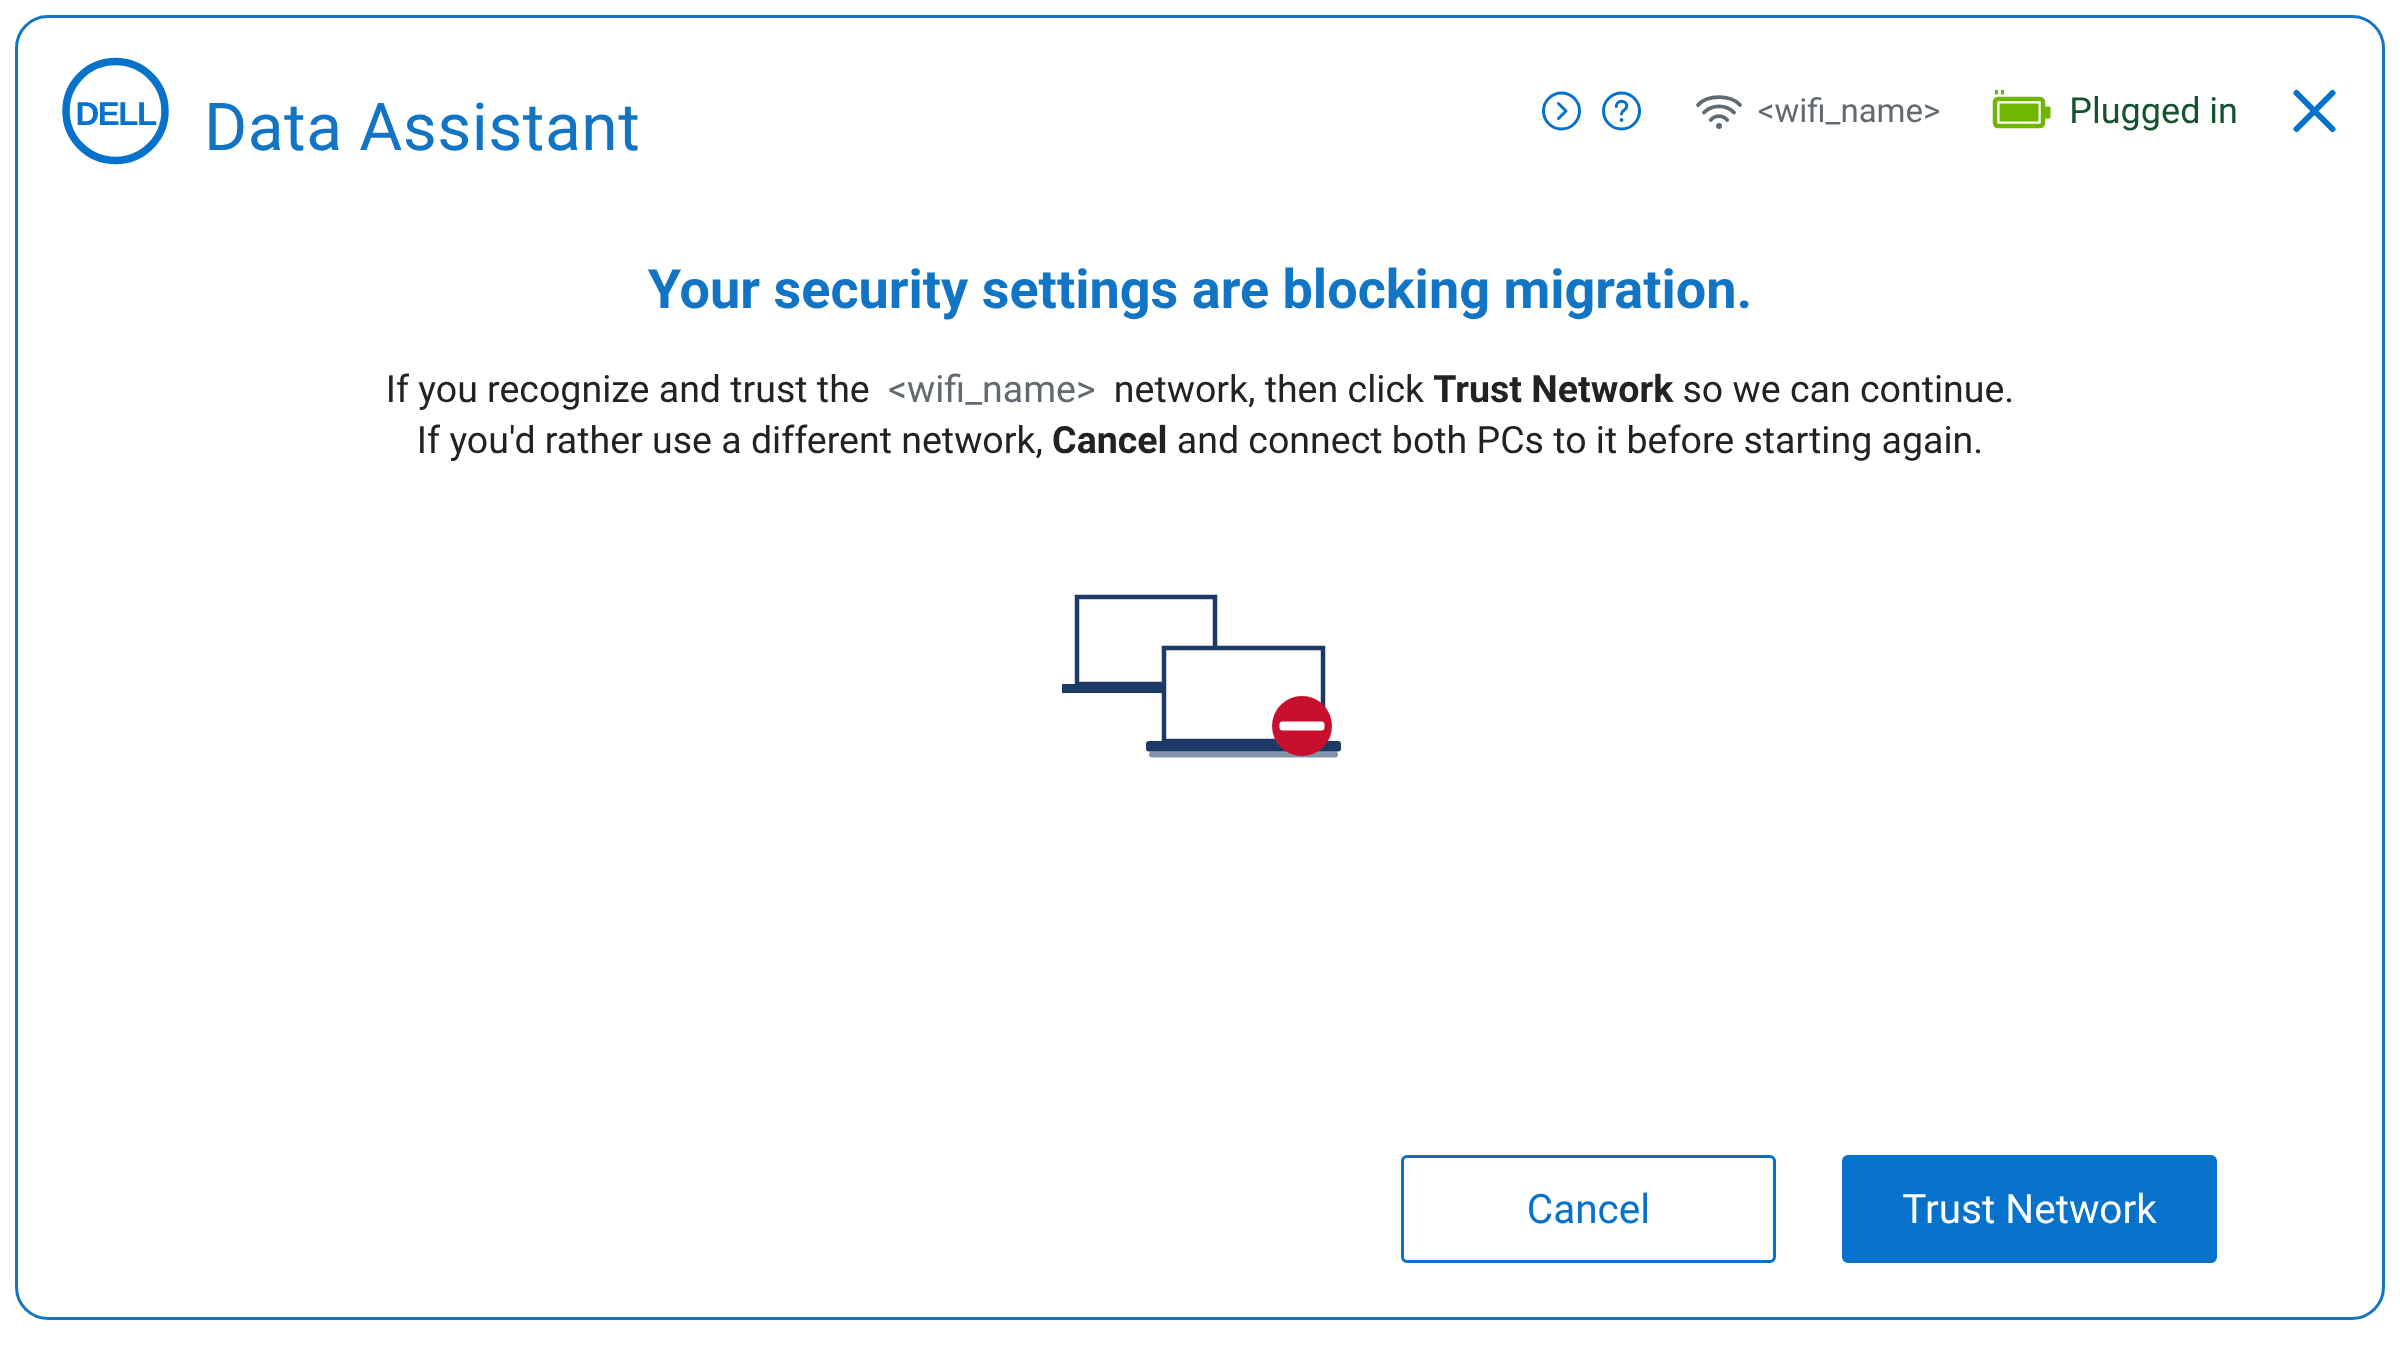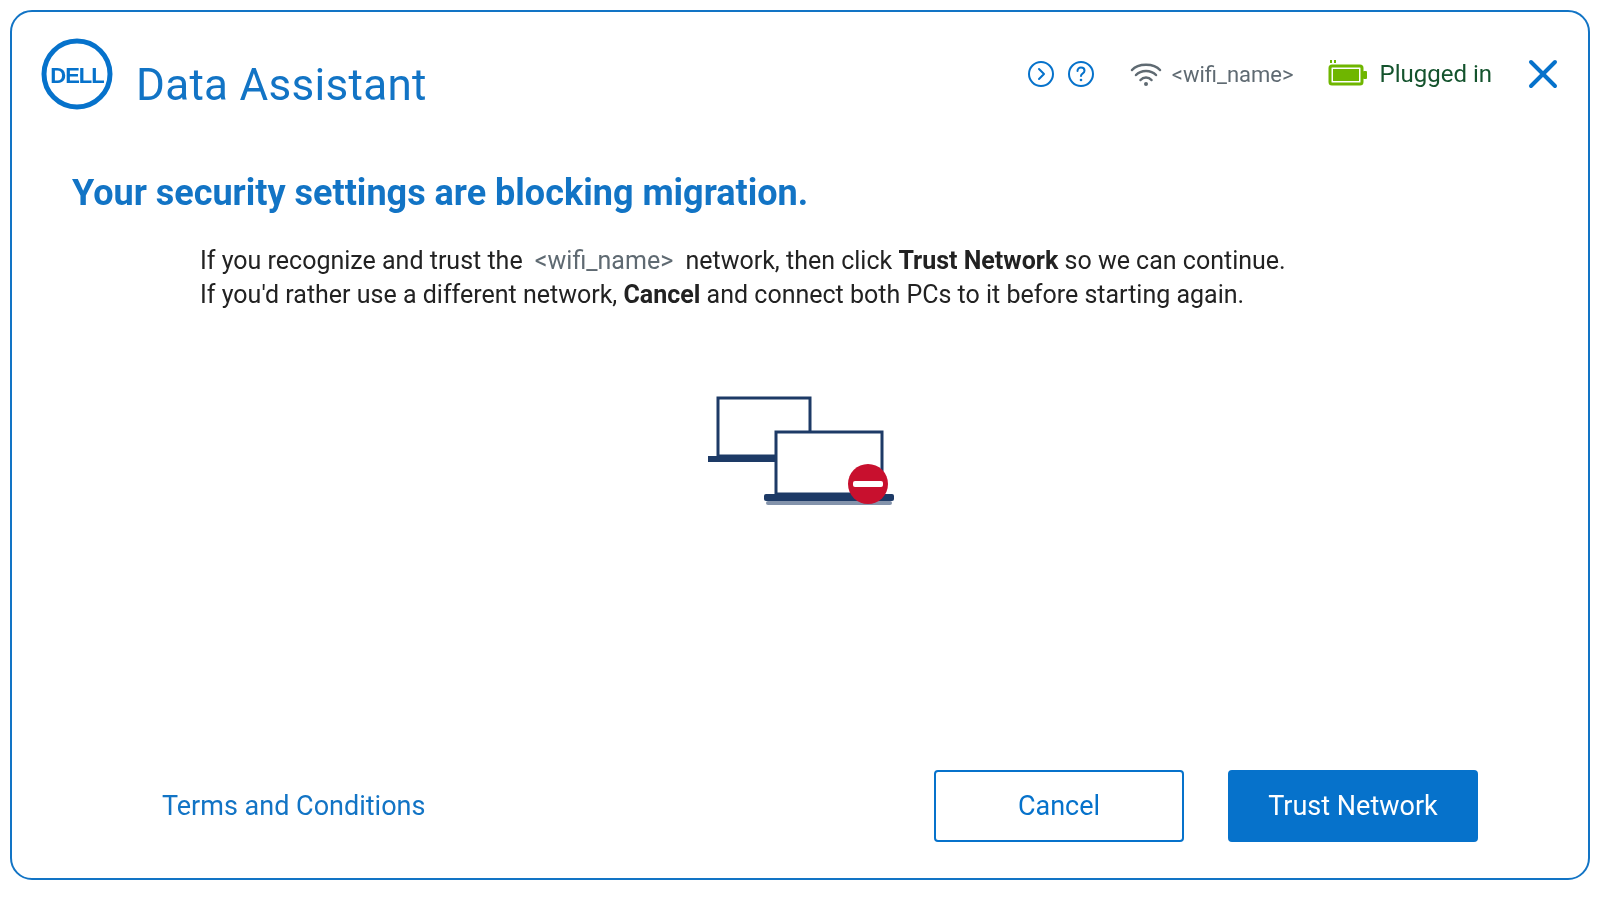--- a/index.html
+++ b/index.html
@@ -73,21 +73,21 @@
     display: inline-flex;
   }
 
   
   .main {
     position: absolute;
     top: 160px;
     left: 0;
     right: 0;
     bottom: 120px;
-    text-align: left;
+    text-align: center;
     padding: 0 60px;
   }
   .headline {
     color: var(--dell-blue-2);
     font-size: 36px;
     font-weight: 700;
     margin: 0 0 30px 0;
   }
   .body-copy {
     font-size: 25px;
@@ -239,20 +239,19 @@
         <rect x="64" y="102" width="130" height="7" rx="2" fill="#1d3a66"></rect>
         <rect x="66" y="109" width="126" height="4" rx="2" fill="#1d3a66" opacity="0.55"></rect>
 
         <circle cx="168" cy="92" r="20" fill="#c8102e"></circle>
         <rect x="153" y="89" width="30" height="6" rx="2" fill="#fff"></rect>
       </svg>
     </div>
   </div>
 
   <div class="footer">
-    <a class="tandc">Terms and Conditions</a>
     <div class="actions">
       <button class="btn secondary">Cancel</button>
       <button class="btn primary">Trust Network</button>
     </div>
   </div>
 
 </div>
 
 </body></html>

